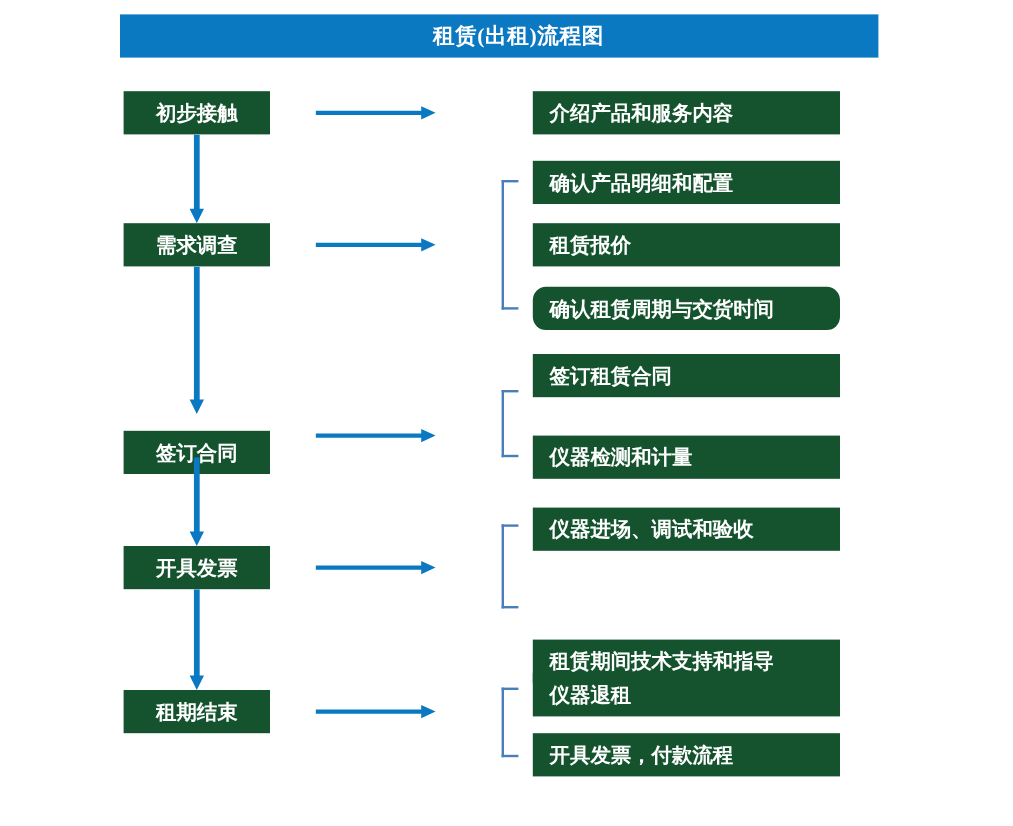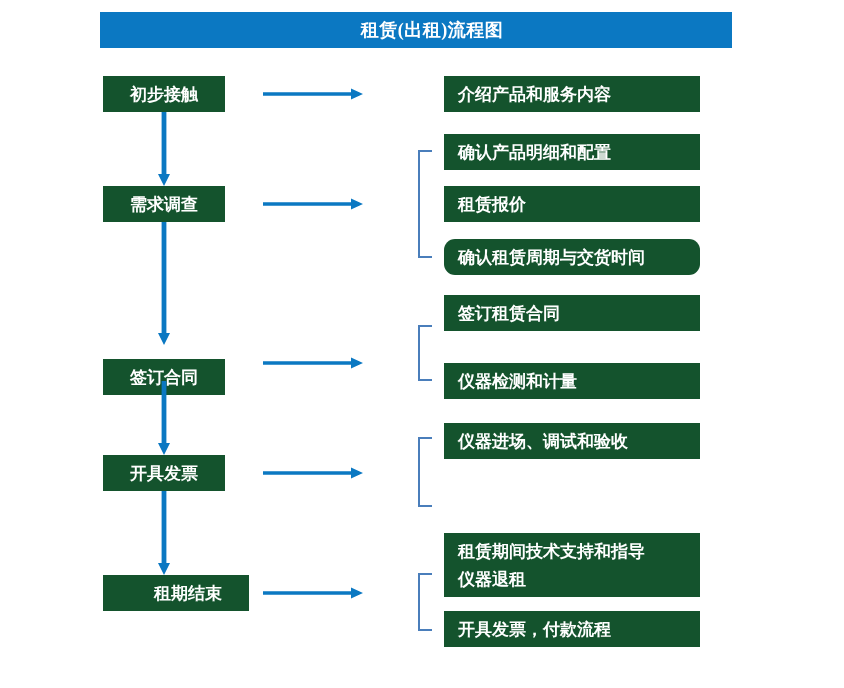--- a/index.html
+++ b/index.html
@@ -61,21 +61,21 @@
 <body>
 
 <div id="canvas">
 
   <div class="title-bar">租赁(出租)流程图</div>
 
   <div class="node stage" style="top:76px;">初步接触</div>
   <div class="node stage" style="top:186px;">需求调查</div>
   <div class="node stage" style="top:345px;margin-top:14px;">签订合同</div>
   <div class="node stage" style="top:455px;">开具发票</div>
-  <div class="node stage" style="top:575px;padding-left:24px;">租期结束</div>
+  <div class="node stage" style="top:575px;">租期结束</div>
 
   <div class="node detail" style="top:76px;">介绍产品和服务内容</div>
 
   <div class="node detail" style="top:186px;">租赁报价</div>
   <div class="node detail" style="top:134px;">确认产品明细和配置</div>
   <div class="node detail" style="top:239px;border-radius:11px;">确认租赁周期与交货时间</div>
 
   <div class="node detail" style="top:295px;">签订租赁合同</div>
   <div class="node detail" style="top:363px;">仪器检测和计量</div>
 

